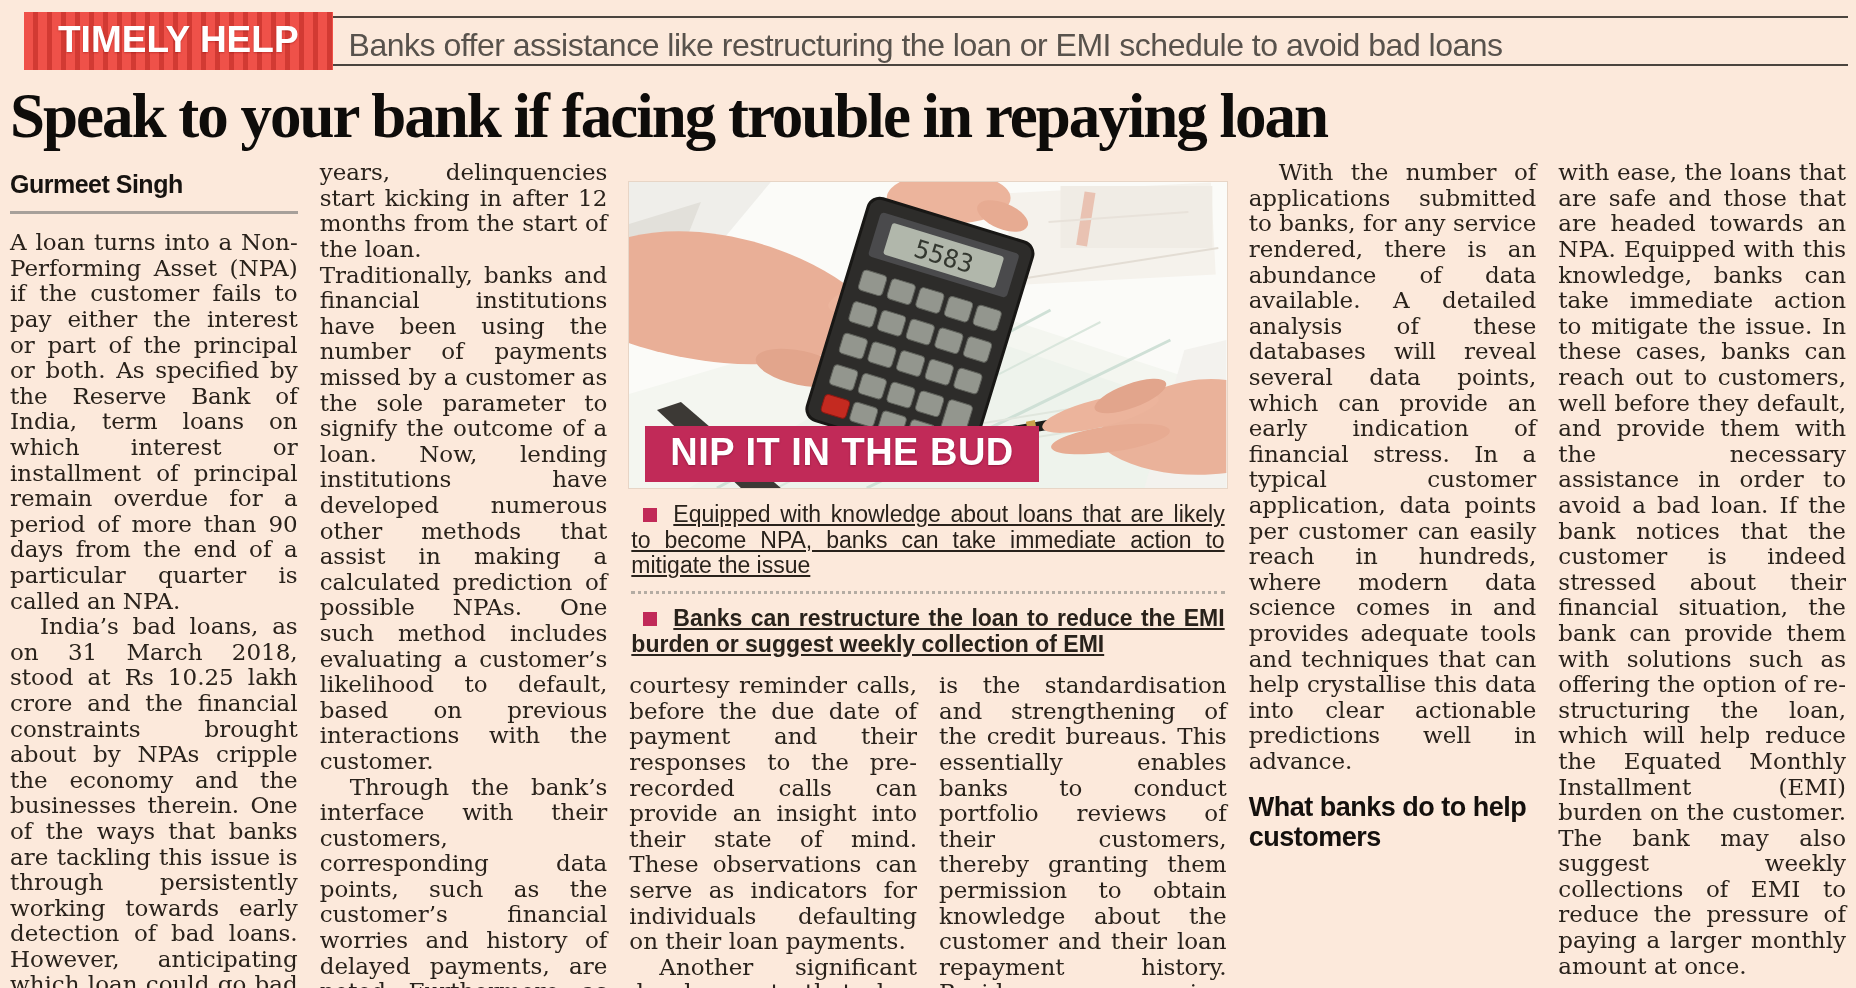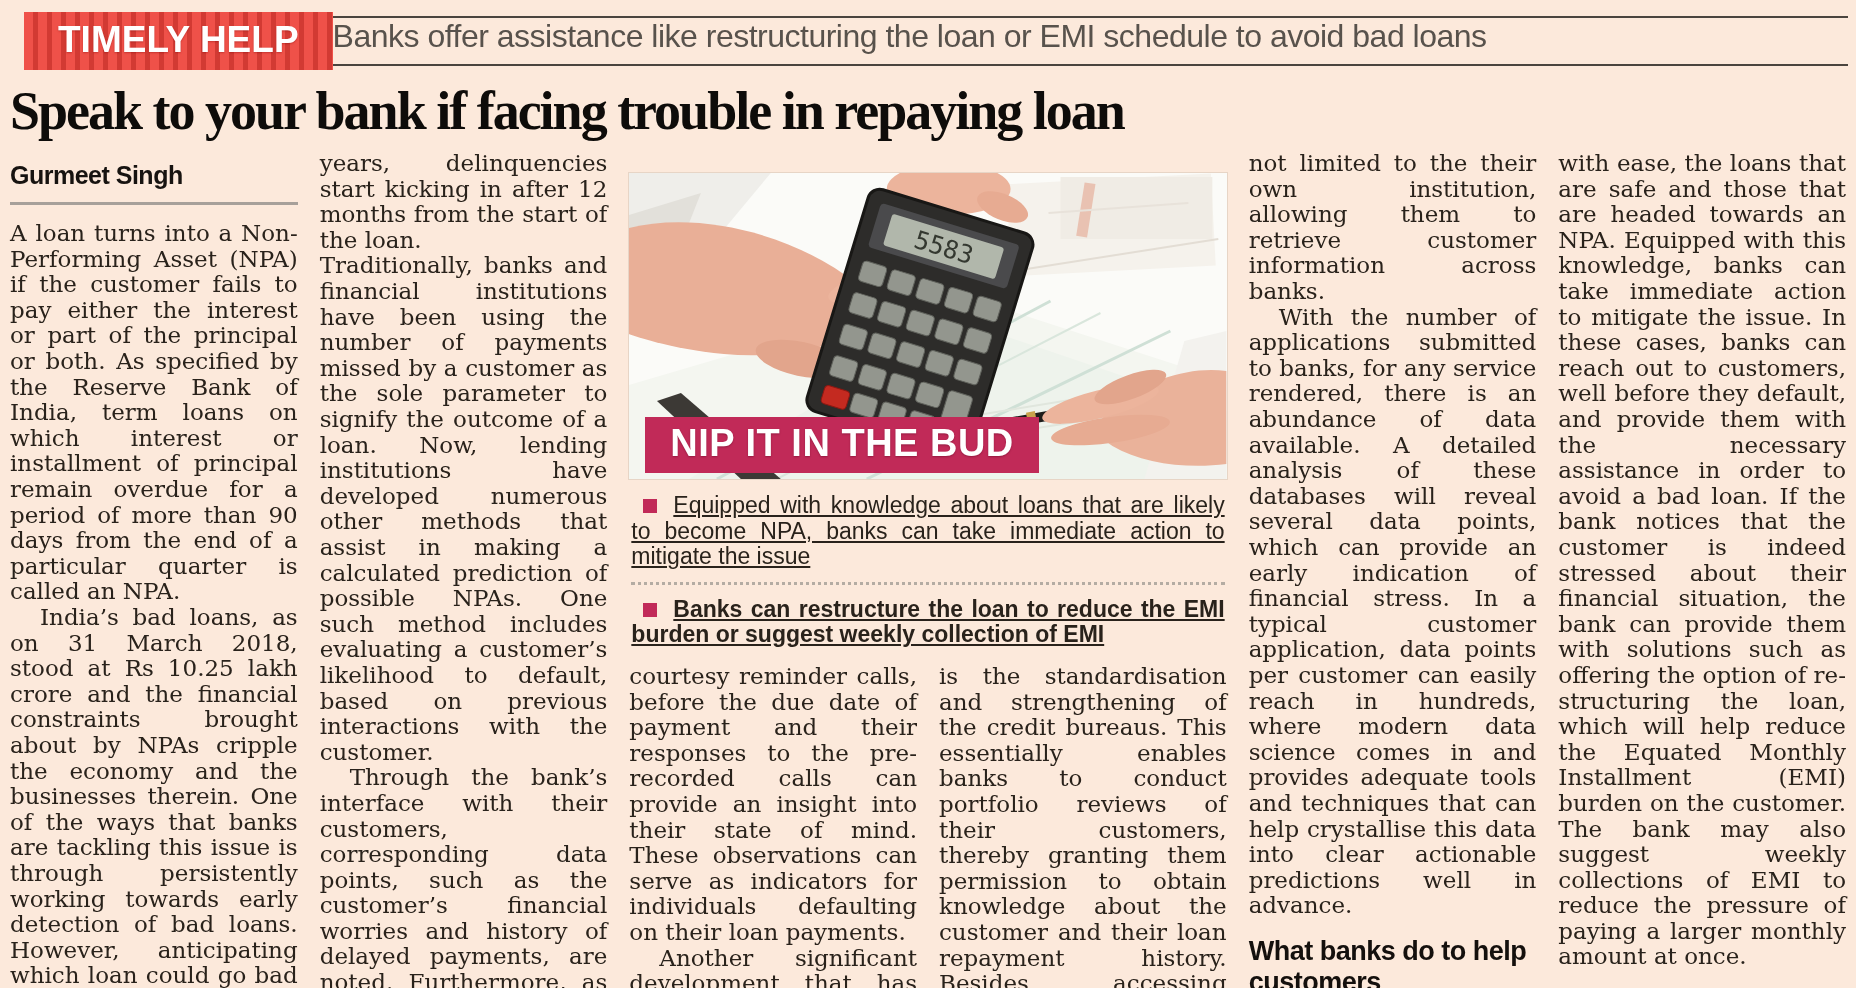--- a/index.html
+++ b/index.html
@@ -13,28 +13,28 @@
   .kicker { display:flex; align-items:center; margin:12px 8px 0 24px; }
   .kicker-banner {
     background:repeating-linear-gradient(to right,#ef5149 0 9px,#d23a33 9px 14px);
     color:#fff; font-family:"Liberation Sans",sans-serif; font-weight:bold;
     font-size:37px; letter-spacing:0px; padding:7px 34px 9px 34px; height:58px;
     display:flex; align-items:center; text-shadow:0 1px 2px rgba(120,0,0,.35);
     flex:0 0 auto;
   }
   .kicker-strap {
     flex:1; border-top:2px solid #4a443e; border-bottom:2px solid #4a443e;
-    height:50px; display:flex; align-items:flex-start; padding-left:0;
+    height:50px; display:flex; align-items:flex-end; padding-left:16px;
     font-family:"Liberation Sans",sans-serif; font-size:32px; color:#58524c;
     letter-spacing:-0.5px; white-space:nowrap; overflow:hidden;
   }
   
   .headline {
     font-family:"Liberation Serif",serif; font-weight:bold; color:#0e0c0a;
-    font-size:54px; line-height:1.02; letter-spacing:-2px;
+    font-size:63px; line-height:1.02; letter-spacing:-2px;
     padding:0 10px; margin:14px 0 12px 0; white-space:nowrap;
   }
   
   .body-grid {
     display:grid; grid-template-columns:repeat(6,1fr);
     column-gap:22px; padding:0 10px; margin-top:6px;
   }
   .colA { grid-column:1; } .colB { grid-column:2; }
   .mid  { grid-column:3 / 5; } .colE { grid-column:5; } .colF { grid-column:6; }
   .article p {
@@ -206,21 +206,20 @@
         <p>courtesy reminder calls, before the due date of payment and their responses to the pre-recorded calls can provide an insight into their state of mind. These observations can serve as indicators for individuals defaulting on their loan payments.</p>
         <p class="indent">Another significant development that has taken place over the past few years</p>
       </div>
       <div>
         <p>is the standardisation and strengthening of the credit bureaus. This essentially enables banks to conduct portfolio reviews of their customers, thereby granting them permission to obtain knowledge about the customer and their loan repayment history. Besides, accessing information through credit bureaus is</p>
       </div>
     </div>
   </div>
 
   <div class="colE">
-    <p>not limited to the their own institution, allowing them to retrieve customer information across banks.</p>
     <p class="indent">With the number of applications submitted to banks, for any service rendered, there is an abundance of data available. A detailed analysis of these databases will reveal several data points, which can provide an early indication of financial stress. In a typical customer application, data points per customer can easily reach in hundreds, where modern data science comes in and provides adequate tools and techniques that can help crystallise this data into clear actionable predictions well in advance.</p>
     <h3 class="subhead">What banks do to help customers</h3>
 
   </div>
 
   <div class="colF">
     <p>with ease, the loans that are safe and those that are headed towards an NPA. Equipped with this knowledge, banks can take immediate action to mitigate the issue. In these cases, banks can reach out to customers, well before they default, and provide them with the necessary assistance in order to avoid a bad loan. If the bank notices that the customer is indeed stressed about their financial situation, the bank can provide them with solutions such as offering the option of re-structuring the loan, which will help reduce the Equated Monthly Installment (EMI) burden on the customer. The bank may also suggest weekly collections of EMI to reduce the pressure of paying a larger monthly amount at once.</p>
 
   </div>
 

